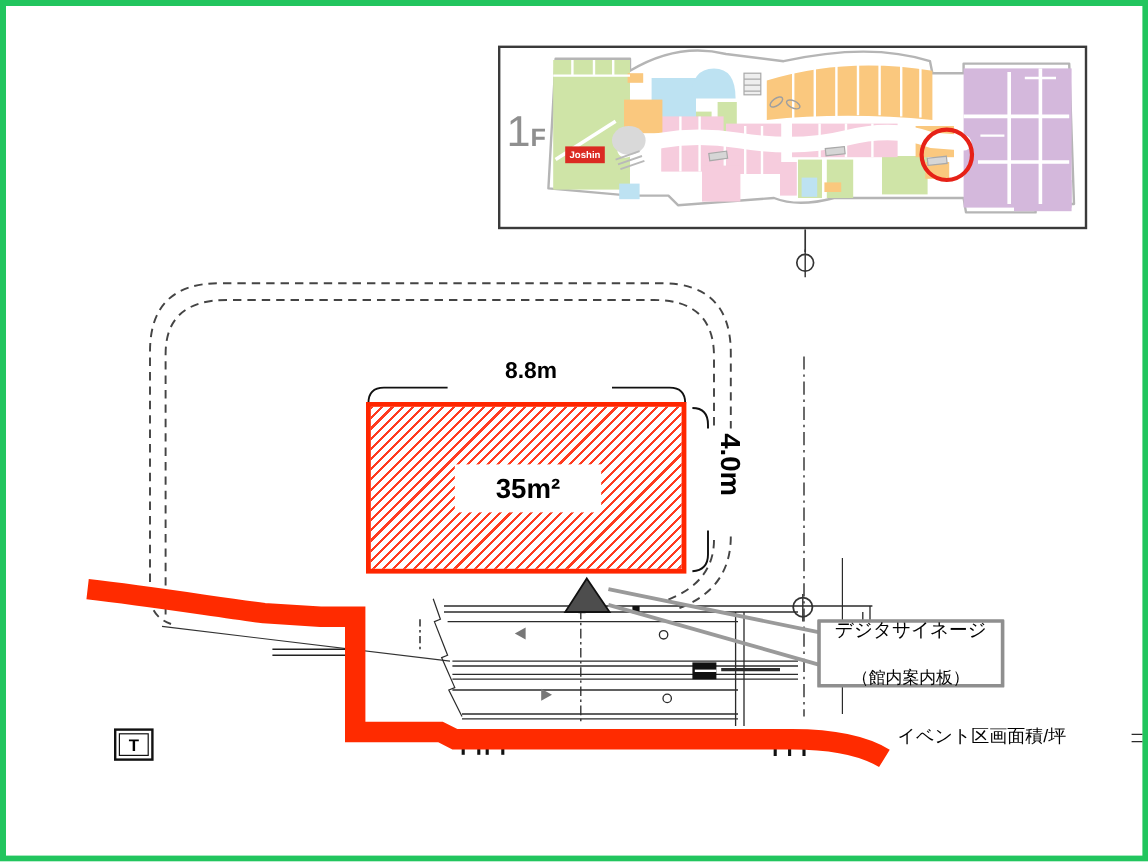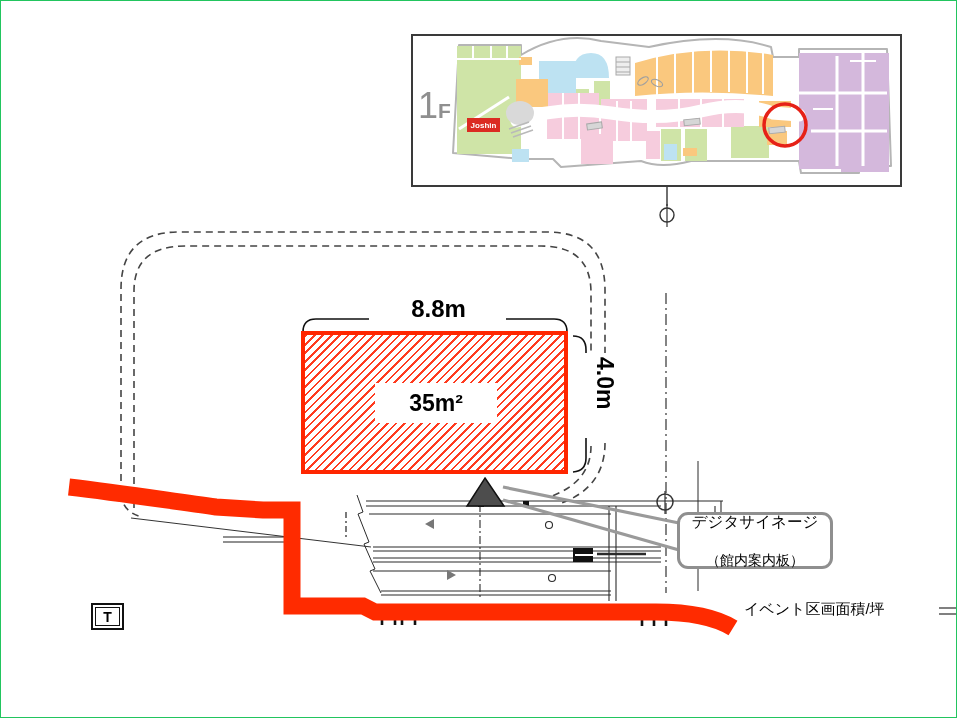--- a/index.html
+++ b/index.html
@@ -1,35 +1,35 @@
 <!DOCTYPE html>
 <html style="--accent-red: #FF2B00; --border-red: #FF2600; --hatch-red: #FF3B1F; --circle-red: #E62117; --map-green: #CFE4A7; --map-blue: #BDE2F2; --map-pink: #F6CCDD; --map-orange: #FAC87E; --map-purple: #D4B8DC; --map-gray: #D9D9D9; --outline-gray: #B5B5B5; --joshin-red: #DB2B22; --callout-gray: #8F8F8F; --line-dark: #2B2B2B;"><head>
 <meta charset="utf-8">
 <style>
   html,body{margin:0;padding:0;background:#fff;font-family:"Liberation Sans","DejaVu Sans",sans-serif;}
-  #page{position:relative;width:957px;height:718px;background:#fff;border:1px solid #22c55e;box-sizing:border-box;overflow:hidden;}
+  #page{position:relative;width:957px;height:718px;background:#fff;border:5px solid #22c55e;box-sizing:border-box;overflow:hidden;}
   #linework{position:absolute;left:0;top:0;width:957px;height:718px;}
   
   .map-box{position:absolute;left:410px;top:33px;width:491px;height:153px;border:2px solid #3a3a3a;box-sizing:border-box;background:#fff;}
   .floor-label{position:absolute;left:5px;top:52px;color:#8f8f8f;line-height:1;}
   .floor-label .big{font-size:36px;font-weight:400;}
   .floor-label .small{font-size:21px;font-weight:700;}
   
   .site-title{position:absolute;left:653px;top:222px;font-size:24px;line-height:32px;color:#000;white-space:nowrap;}
   
   .event-rect{position:absolute;left:300px;top:330px;width:267px;height:143px;box-sizing:border-box;
     border:4px solid var(--border-red);
     background:repeating-linear-gradient(135deg, var(--hatch-red) 0 1.8px, rgba(0,0,0,0) 1.8px 6px);padding-left:40px;}
   .area-chip{position:absolute;left:70px;top:48px;width:122px;height:40px;background:#fff;
     display:flex;align-items:center;justify-content:center;font-size:23px;font-weight:600;color:#000;}
-  .dim-w{position:absolute;left:370px;top:294px;width:135px;text-align:center;font-size:24px;font-weight:600;color:#000;}
+  .dim-w{position:absolute;left:370px;top:294px;width:135px;text-align:center;font-size:19px;font-weight:600;color:#000;}
   .dim-h{position:absolute;left:590px;top:356px;font-size:23px;font-weight:600;color:#000;writing-mode:vertical-rl;text-orientation:mixed;}
   
   .callout-box{position:absolute;left:676px;top:511px;width:156px;height:57px;box-sizing:border-box;background:#fff;
-    border:3px solid var(--callout-gray);border-radius:11px;display:flex;flex-direction:column;align-items:center;justify-content:center;line-height:1.35;gap:18px;}
+    border:3px solid var(--callout-gray);border-radius:1px;display:flex;flex-direction:column;align-items:center;justify-content:center;line-height:1.35;gap:18px;}
   .callout-box .l1{font-size:15.5px;color:#000;}
   .callout-box .l2{font-size:14px;color:#000;}
   
   .footer-caption{position:absolute;left:743px;top:599px;font-size:15px;color:#000;white-space:nowrap;}
   .footer-box{position:absolute;left:728px;top:630px;width:178px;height:43px;box-sizing:border-box;border:2px solid #222;background:#fff;
     display:flex;align-items:center;justify-content:center;font-size:21px;font-weight:600;color:#000;}
   
   .t-marker{position:absolute;left:90px;top:602px;width:33px;height:27px;box-sizing:border-box;border:2.5px solid #111;background:#fff;padding:2px;}
   .t-marker .inner{width:100%;height:100%;box-sizing:border-box;border:1.5px solid #111;display:flex;align-items:center;justify-content:center;
     font-weight:700;font-size:14px;color:#000;line-height:1;}

